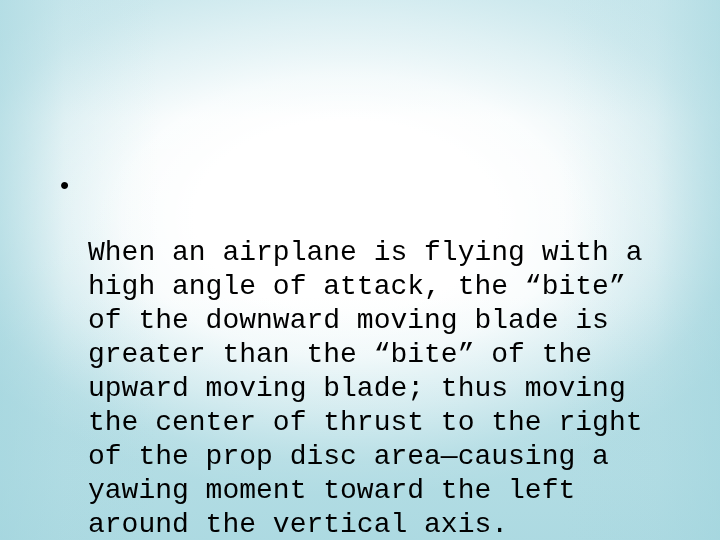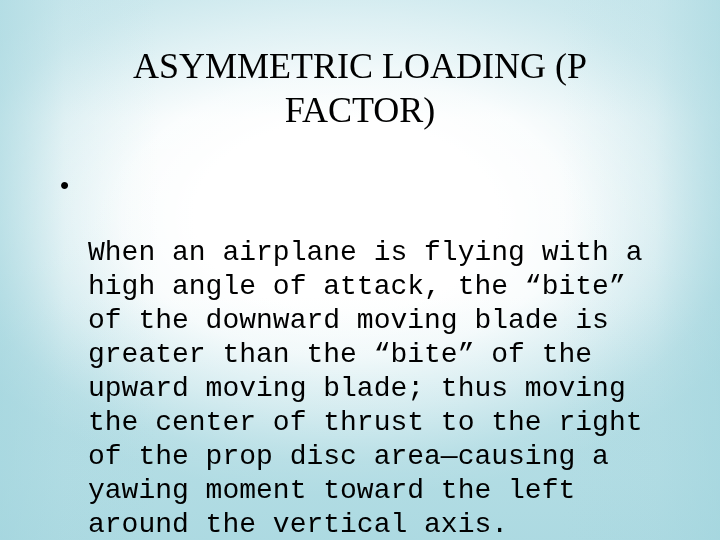--- a/index.html
+++ b/index.html
@@ -114,24 +114,20 @@
 </style>
 </head>
 <body>
 
 <div class="slide">
 
   <div class="bg-layer bg-wash-a"></div>
   <div class="bg-layer bg-wash-b"></div>
   <div class="bg-layer bg-wash-c"></div>
 
-  <div class="title-block">
-    <h1 class="title-text">ASYMMETRIC LOADING (P
-FACTOR)</h1>
-  </div>
 
   <div class="body-block">
     <div class="bullet-item">
       <span class="bullet-marker">•</span>
       <span class="bullet-text">When an airplane is flying with a
 high angle of attack, the “bite”
 of the downward moving blade is
 greater than the “bite” of the
 upward moving blade; thus moving
 the center of thrust to the right

